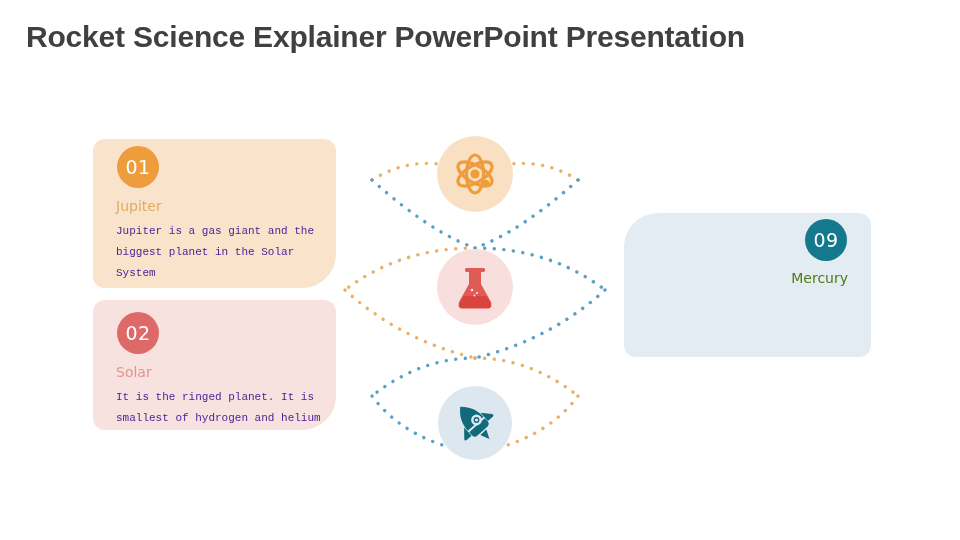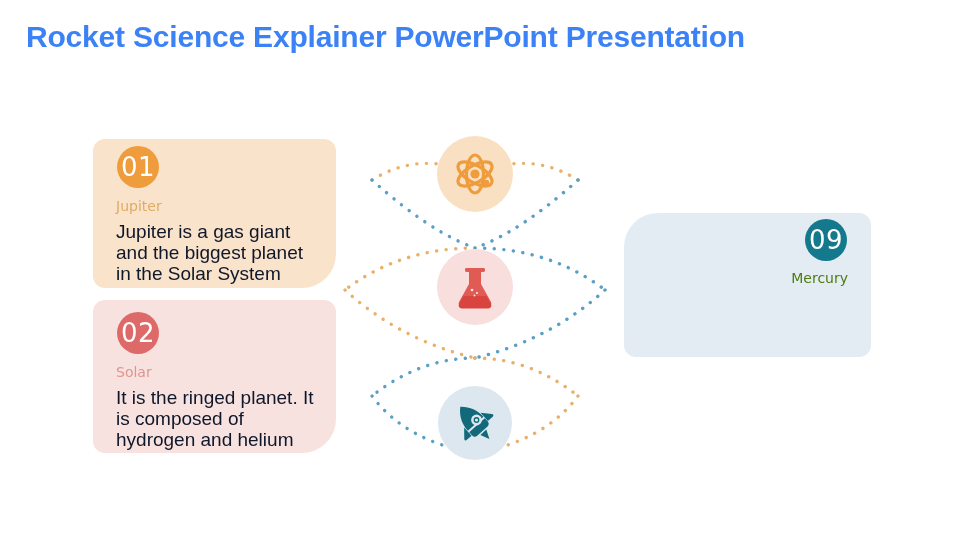--- a/index.html
+++ b/index.html
@@ -27,21 +27,21 @@
   .slide-title {
     position: absolute;
     left: 26px;
     top: 18px;
     width: 910px;
     font-family: "Liberation Sans", sans-serif;
     font-weight: bold;
     font-size: 30px;
     line-height: 38px;
     letter-spacing: -0.2px;
-    color: #3b82f6;
+    color: #404040;
     white-space: nowrap;
   }
 
   
   .card {
     position: absolute;
     box-sizing: border-box;
   }
 
   .card-1 {
@@ -49,21 +49,21 @@
     top: 139px;
     width: 243px;
     height: 149px;
     background: #fae3cb;
     border-radius: 12px 12px 34px 12px;
   }
   .card-2 {
     left: 93px;
     top: 300px;
     width: 243px;
-    height: 153px;
+    height: 130px;
     background: #f8e2df;
     border-radius: 12px 12px 34px 12px;
   }
   .card-3 {
     left: 624px;
     top: 213px;
     width: 247px;
     height: 144px;
     background: #e3ecf3;
     border-radius: 34px 12px 12px 12px;
@@ -73,21 +73,21 @@
   .badge {
     position: absolute;
     width: 42px;
     height: 42px;
     border-radius: 50%;
     display: flex;
     align-items: center;
     justify-content: center;
     color: #ffffff;
     font-family: "DejaVu Sans", sans-serif;
-    font-size: 26px;
+    font-size: 19px;
     line-height: 19px;
     letter-spacing: 0.5px;
   }
   .card-1 .badge { left: 24px; top: 7px;  background: #ef9c3c; }
   .card-2 .badge { left: 24px; top: 12px; background: #dd6a68; }
   .card-3 .badge { right: 24px; top: 6px; background: #14798c; }
 
   
   .card-heading {
     position: absolute;
@@ -106,24 +106,24 @@
   }
   .card-3 .card-heading {
     right: 23px; top: 54px;
     color: #4d7c0f;
     text-align: right;
   }
 
   
   .card-body {
     position: absolute;
-    font-family: Liberation Sans, sans-serif;
-    font-size: 19px;
+    font-family: Liberation Mono, monospace;
+    font-size: 11px;
     line-height: 21px;
-    color: #0f172a;
+    color: #4c1d95;
   }
   .card-1 .card-body {
     left: 23px; top: 82px; width: 205px;
   }
   .card-2 .card-body {
     left: 23px; top: 87px; width: 205px;
   }
   .card-3 .card-body {
     right: 23px; top: 81px; width: 205px;
     text-align: right;
@@ -218,21 +218,21 @@
 
   <div class="card card-1">
     <div class="badge">01</div>
     <div class="card-heading">Jupiter</div>
     <div class="card-body">Jupiter is a gas giant and the biggest planet in the Solar System</div>
   </div>
 
   <div class="card card-2">
     <div class="badge">02</div>
     <div class="card-heading">Solar</div>
-    <div class="card-body">It is the ringed planet. It is composed of hydrogen and helium</div>
+    <div class="card-body">It is the ringed planet. It is smallest of hydrogen and helium</div>
   </div>
 
   <div class="card card-3">
     <div class="badge">09</div>
     <div class="card-heading">Mercury</div>
   </div>
 
 </div>
 
 </body></html>

